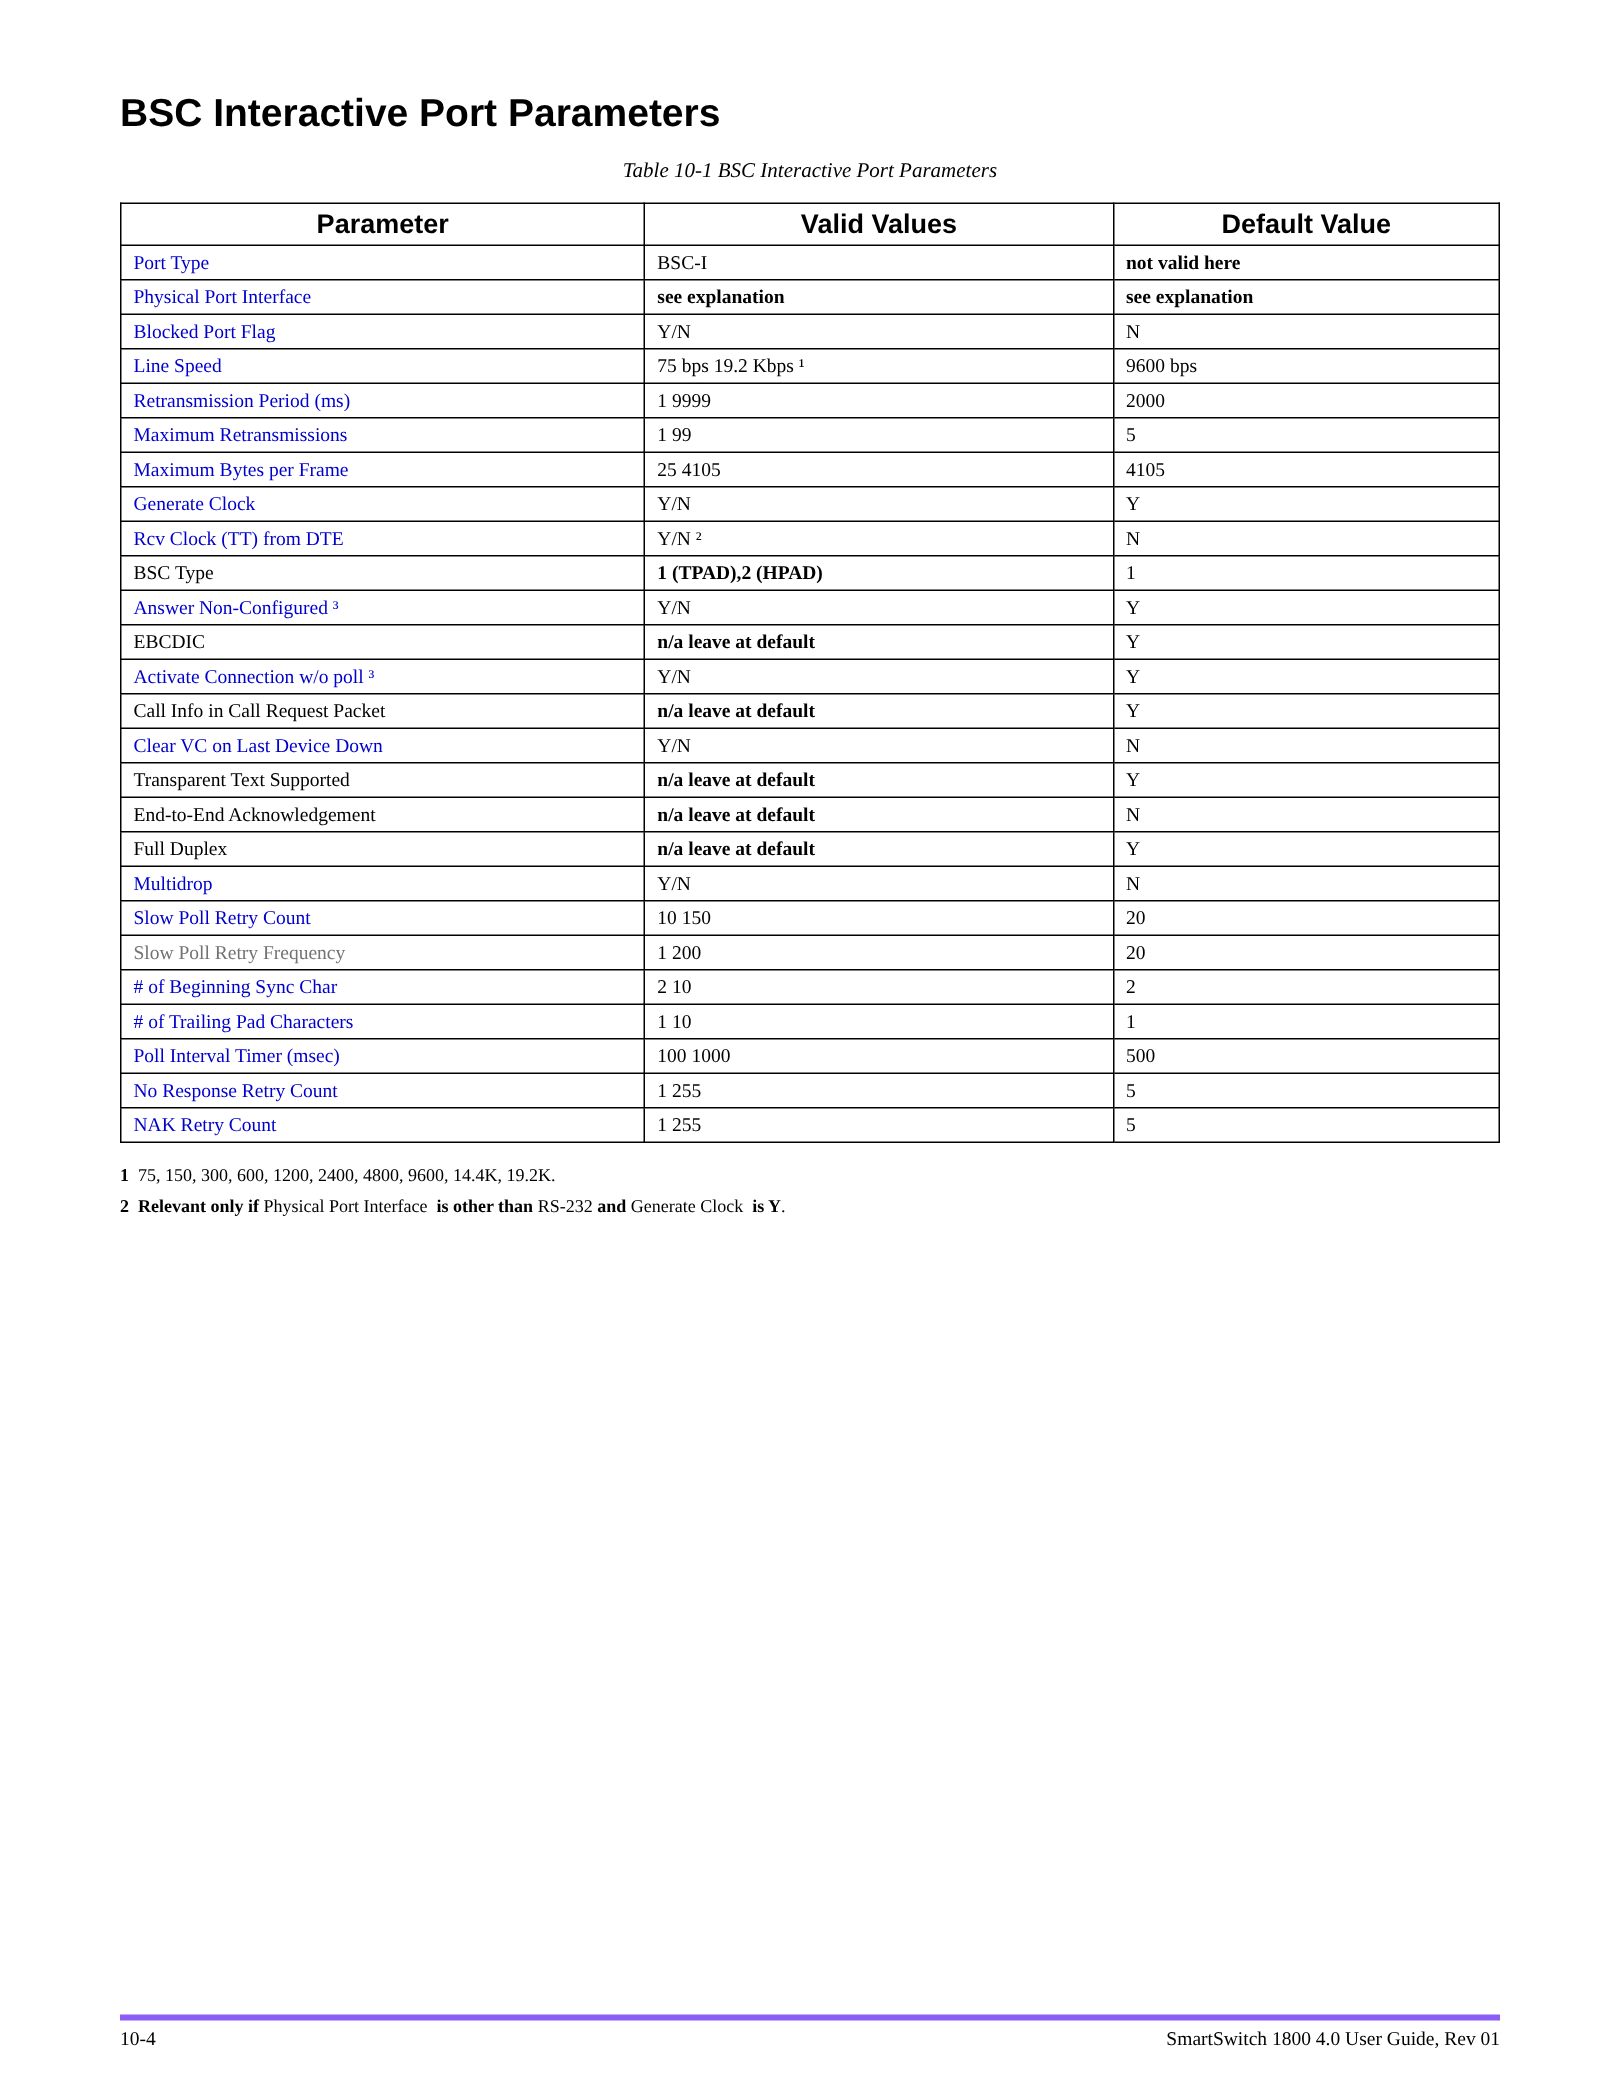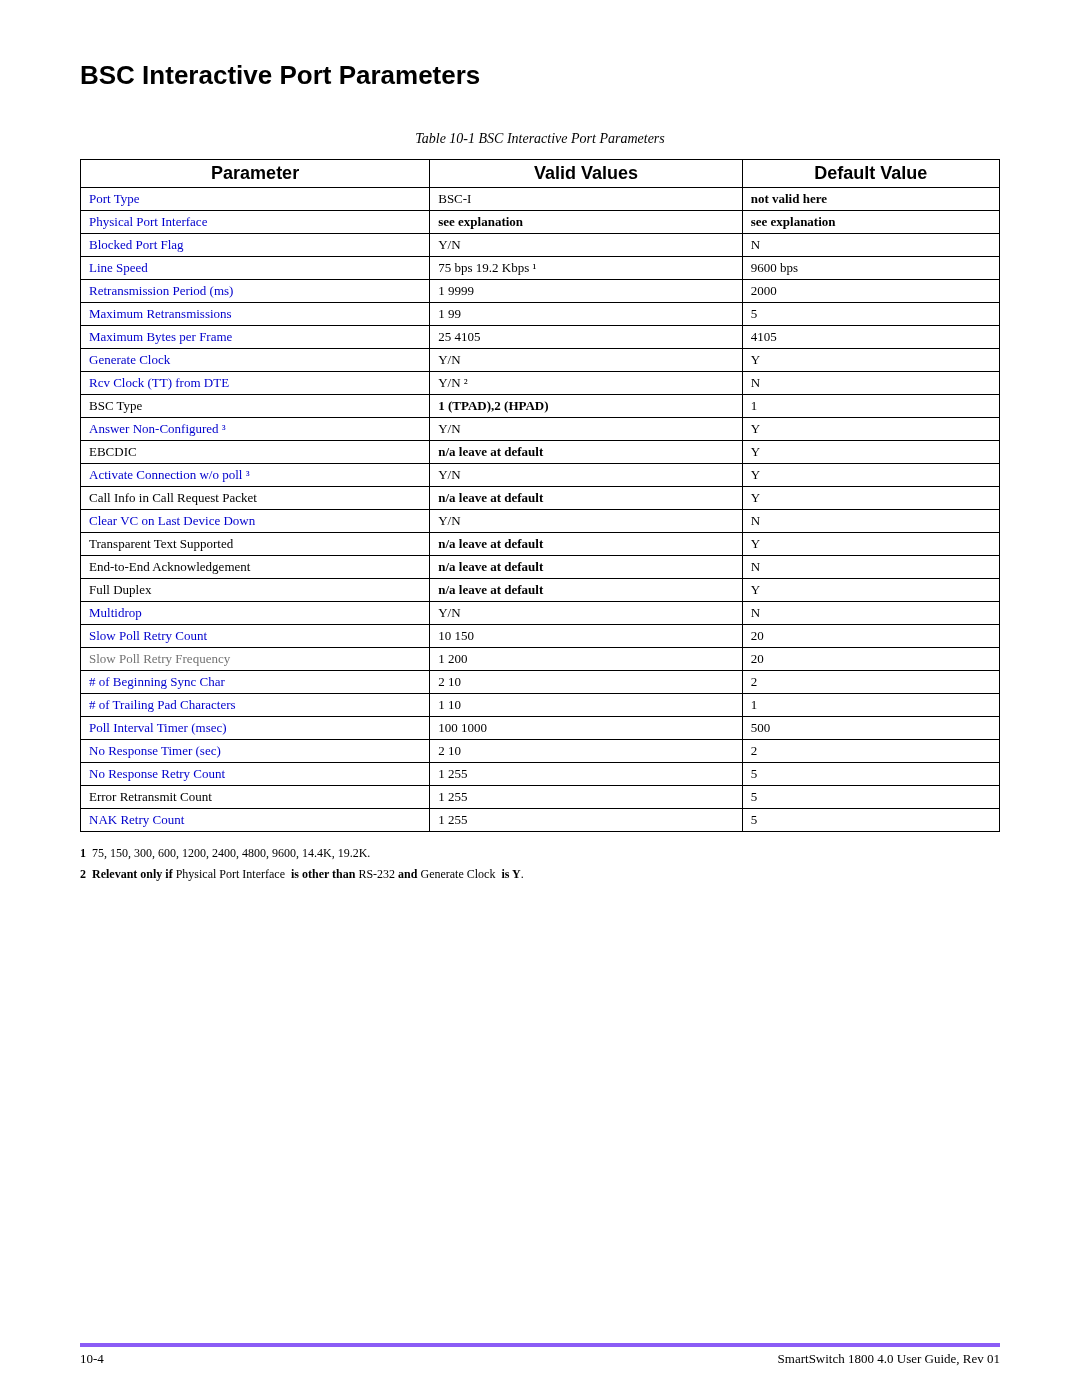--- a/index.html
+++ b/index.html
@@ -14,21 +14,21 @@
     }
     .page {
       padding: 60px 80px 80px 80px;
       min-height: 1397px;
       display: flex;
       flex-direction: column;
     }
     .page-title {
       font-size: 26px;
       font-weight: bold;
-      margin-bottom: 40px;
+      margin-bottom: 16px;
       font-family: Arial, sans-serif;
     }
     .table-caption {
       text-align: center;
       font-style: italic;
       font-size: 14px;
       margin-bottom: 12px;
     }
     .params-table {
       width: 100%;
@@ -207,31 +207,21 @@
           <td style="color: rgb(0, 0, 204);"># of Trailing Pad Characters</td>
           <td>1 10</td>
           <td>1</td>
         </tr>
         <tr>
           <td style="color: rgb(0, 0, 204);">Poll Interval Timer   (msec)</td>
           <td>100 1000</td>
           <td>500</td>
         </tr>
         <tr>
-          <td style="color: rgb(0, 0, 204);">No Response Timer   (sec)</td>
-          <td>2 10</td>
-          <td>2</td>
-        </tr>
-        <tr>
           <td style="color: rgb(0, 0, 204);">No Response Retry Count</td>
-          <td>1 255</td>
-          <td>5</td>
-        </tr>
-        <tr>
-          <td>Error Retransmit Count</td>
           <td>1 255</td>
           <td>5</td>
         </tr>
         <tr>
           <td style="color: rgb(0, 0, 204);">NAK Retry Count</td>
           <td>1 255</td>
           <td>5</td>
         </tr>
       </tbody>
   </table>

